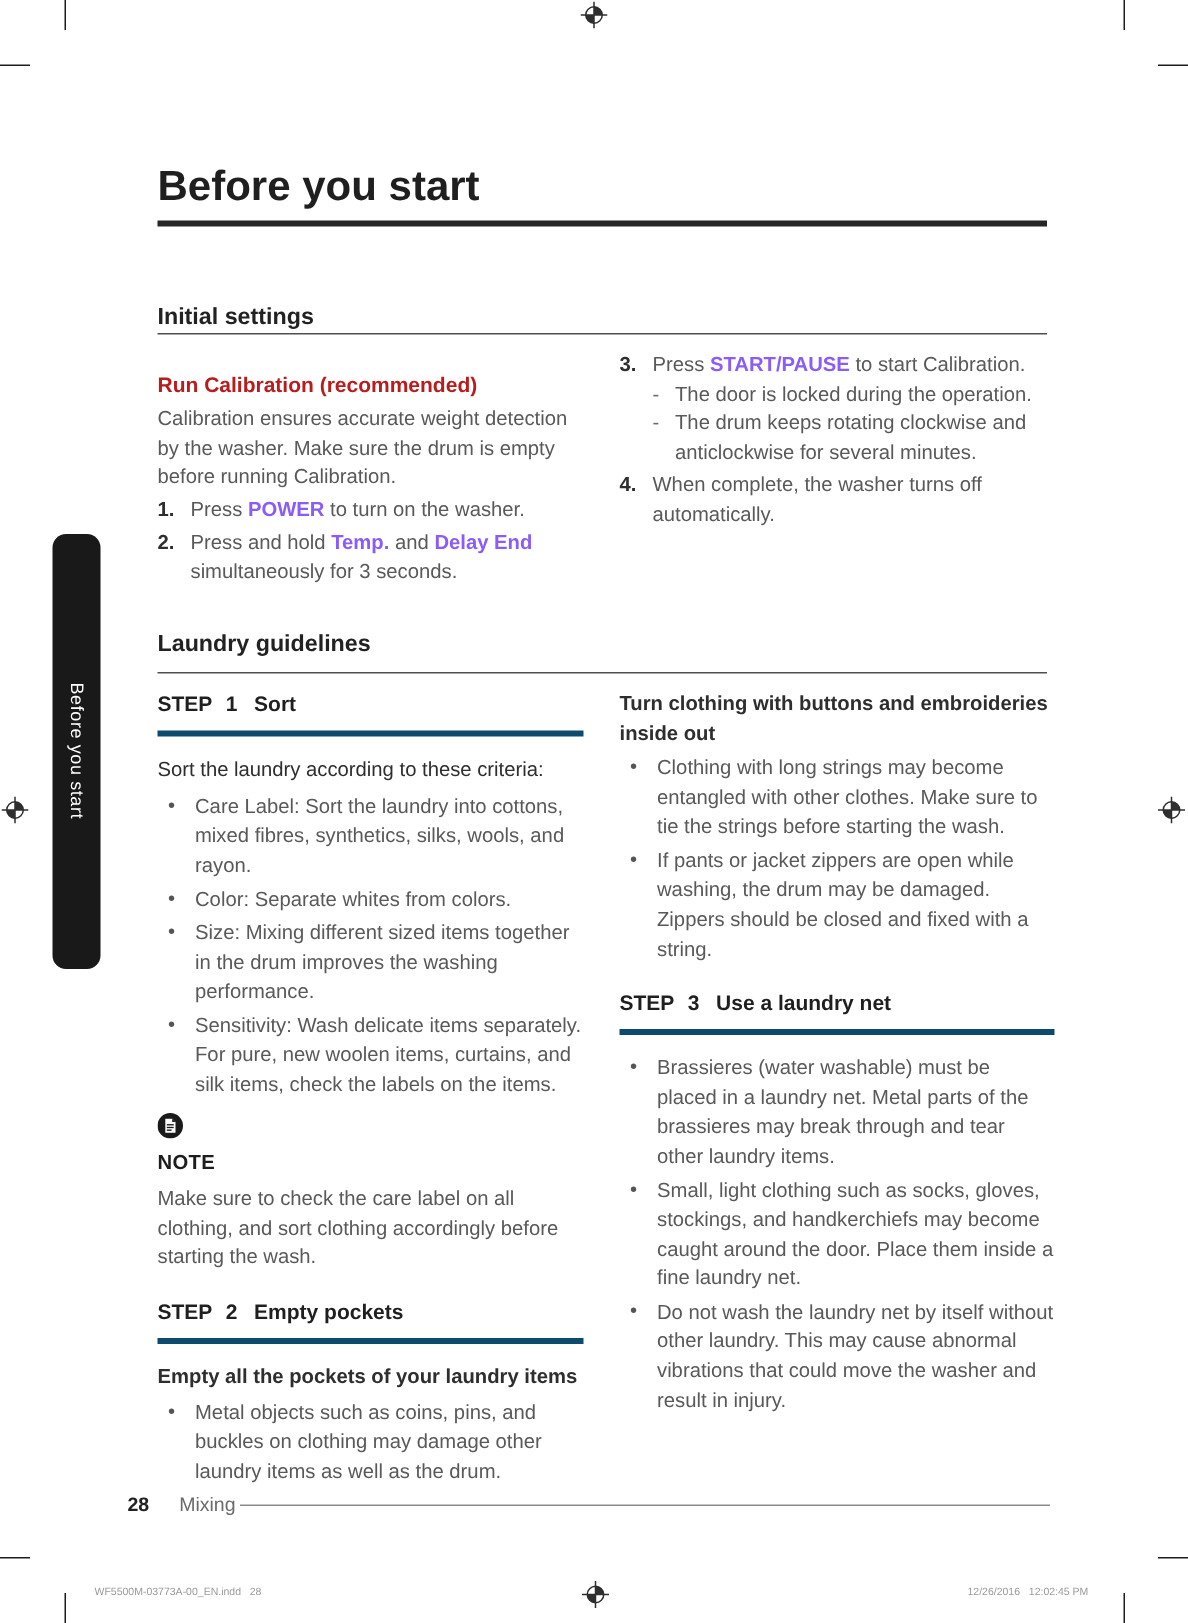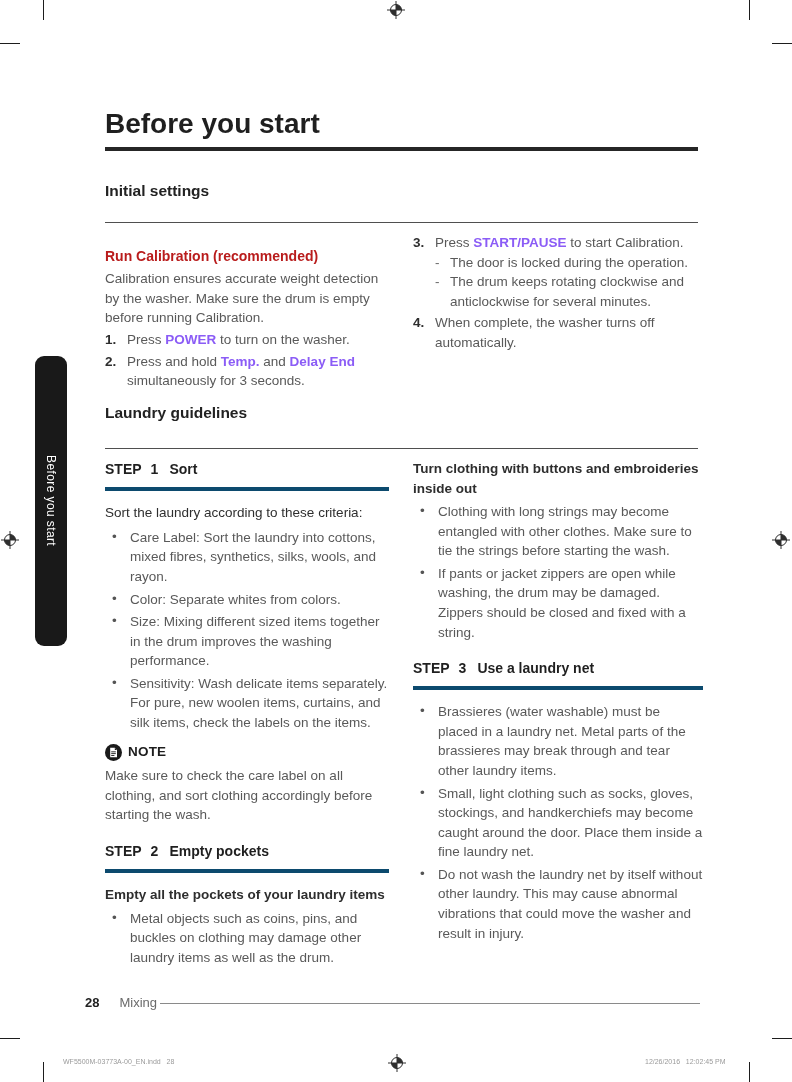--- a/index.html
+++ b/index.html
@@ -28,22 +28,22 @@
   
   .page-title {
     position:absolute; left:105px; top:108px; margin:0;
     font-size:28px; font-weight:700; color:#1f1f1f;
   }
   .title-rule { position:absolute; left:105px; top:147px; width:593px; height:4px; background:#262626; }
 
   
   .section-head { position:absolute; left:105px; margin:0; font-size:15.5px; font-weight:700; color:#222222; }
   .section-rule { position:absolute; left:105px; width:593px; height:1px; background:#4f4f4f; }
-  #sec1-head { top:182px;text-align:center; } #sec1-rule { top:222px; }
-  #sec2-head { top:404px; } #sec2-rule { top:448px; }
+  #sec1-head { top:203px;text-align:center; } #sec1-rule { top:222px; }
+  #sec2-head { top:421px; } #sec2-rule { top:448px; }
 
   
   .col { position:absolute; font-size:13.5px; line-height:1.45; }
   #init-left  { left:105px; top:233px; width:284px; }
   #init-right { left:413px; top:233px; width:290px; }
   #laun-left  { left:105px; top:459px; width:284px; }
   #laun-right { left:413px; top:459px; width:290px; }
 
   .sub-h { font-weight:700; color:#b91c1c; font-size:14px; margin:13px 0 3px 0; }
   .para { margin:0; }
@@ -56,21 +56,21 @@
   .num-txt .b { font-weight:700; color:#8b5cf6; }
 
   .dash-item { display:flex; margin-left:22px; }
   .dash { width:15px; flex:none; color:#6a6a6a; }
   .dash-txt { flex:1; }
 
   ul.bullets { list-style:none; margin:3px 0 0 0; padding:0; }
   ul.bullets li { position:relative; padding-left:25px; margin-bottom:3px; }
   ul.bullets li::before { content:"\2022"; position:absolute; left:7px; top:-1px; color:#555555; }
 
-  .note-head { display:flex; align-items:center; gap:6px; margin:10px 0 4px 0; }
+  .note-head { display:flex; gap:6px; margin:10px 0 4px 0;flex-direction:column; }
   .note-label { font-weight:700; color:#1d1d1d; font-size:13.5px; letter-spacing:0.2px; }
   .note-icon svg { display:block; }
 
   .step-head {
     font-weight:700; color:#1f1f1f; font-size:14px;
     border-bottom:4px solid #0c4a6e; padding:0 0 8px 0; margin:0 0 12px 0;
   }
   .step-head .sw { margin-right:9px; }
   .step-head .sn { margin-right:11px; }
   .step-gap { margin-top:16px; }

